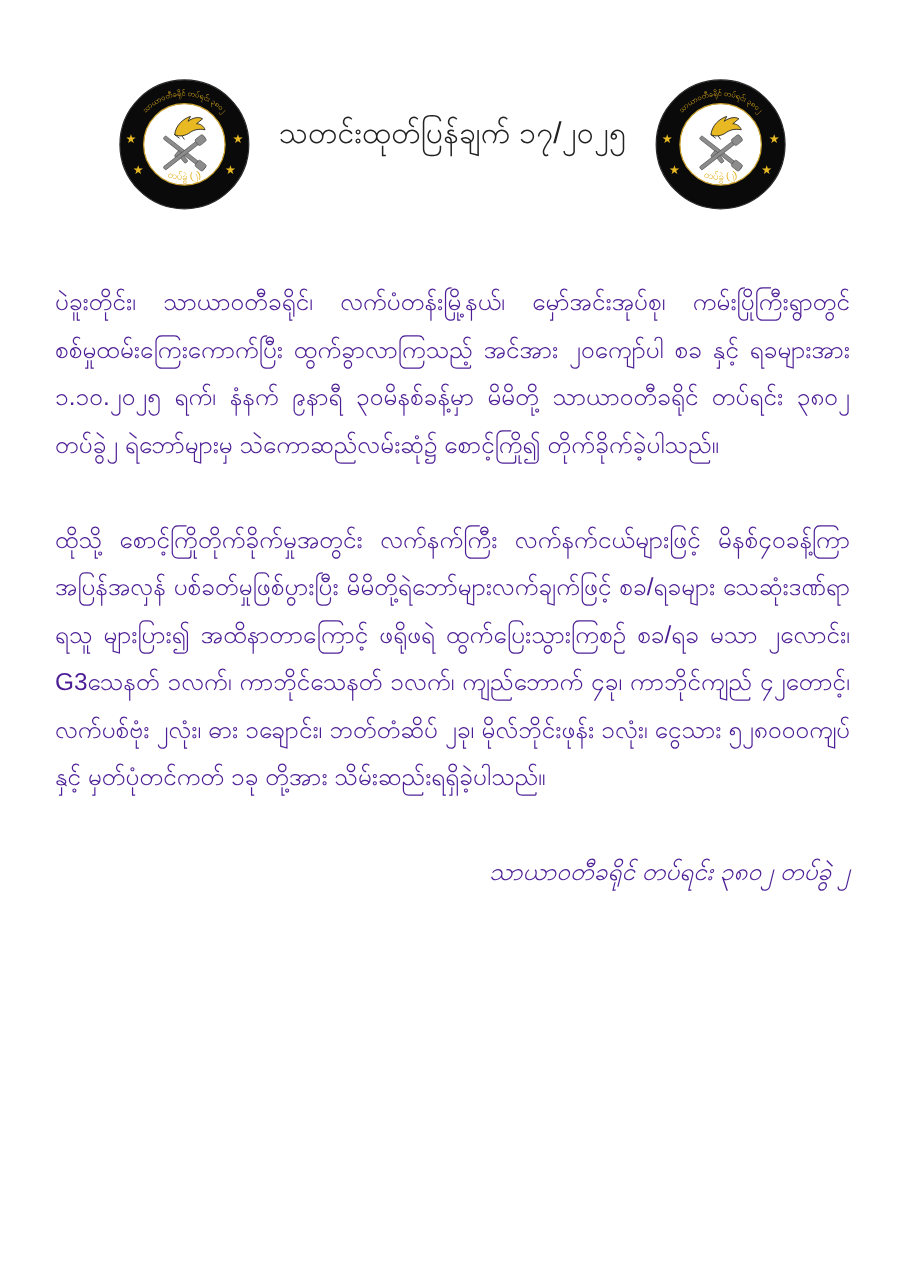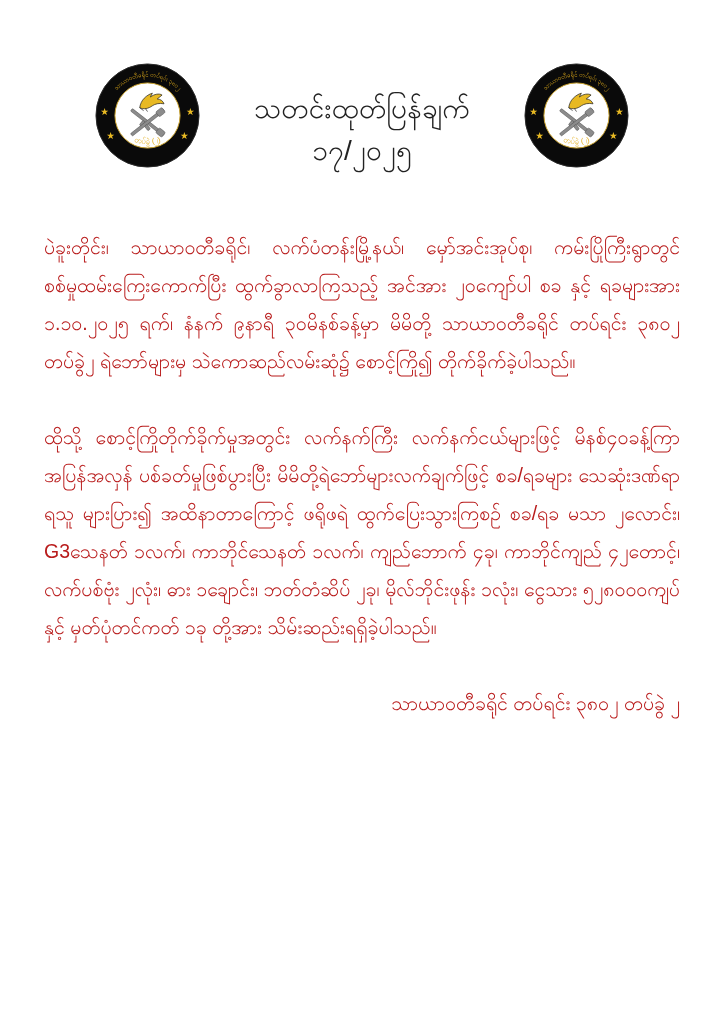--- a/index.html
+++ b/index.html
@@ -17,37 +17,38 @@
   .header {
     display: flex;
     justify-content: space-between;
     align-items: flex-start;
     padding: 62px 94px 0 94px;
   }
   .badge { width: 107px; height: 107px; flex: 0 0 auto; }
   .title {
     flex: 1 1 auto;
     text-align: center;
-    font-size: 28px;
+    font-size: 24px;
     font-weight: 400;
     margin: 28px 0 0 0;
     color: #222222;
     letter-spacing: 0.2px;
   }
   .body { padding: 54px 44px 0 44px; }
   .body p {
     margin: 0 0 38px 0;
     font-size: 19.5px;
     line-height: 38px;
     text-align: justify;
-    color: #b91c1c;
+    color: #4c1d95;
   }
   .signature {
     text-align: right !important;
     margin-top: 14px !important;
+    font-style: italic;
   }
 </style>
 </head>
 <body>
 
 <div class="page">
 
   <header class="header">
 
     <div class="badge">

